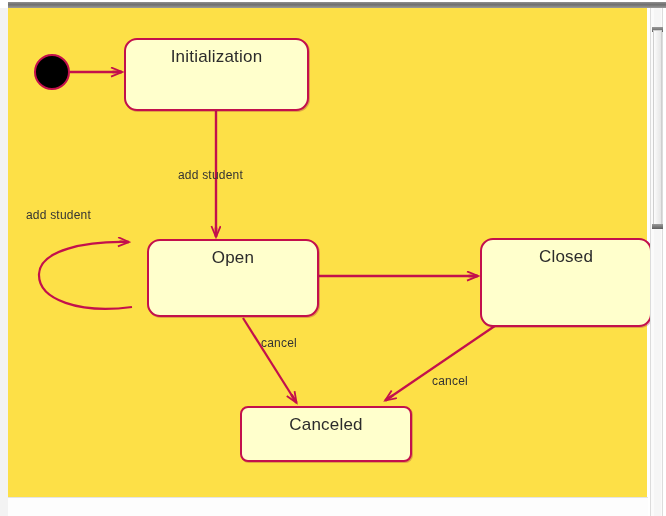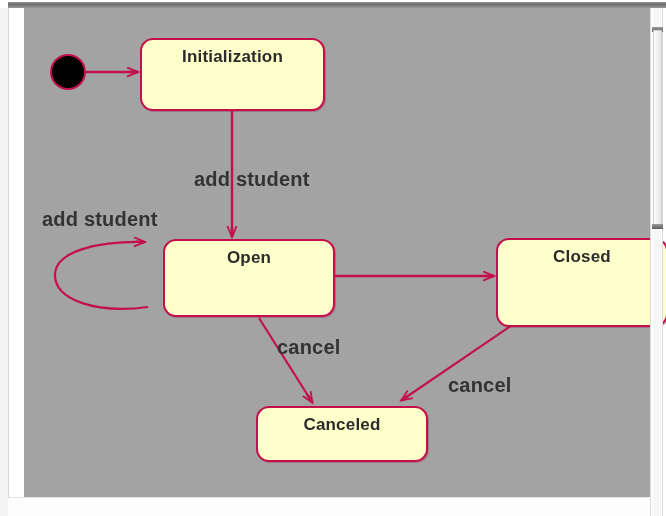--- a/index.html
+++ b/index.html
@@ -89,26 +89,25 @@
     width: 11px;
     height: 5px;
     background: linear-gradient(180deg, #9a9a9a, #5f5f5f);
   }
   .vscroll-cap.top  { top: 19px; }
   .vscroll-cap.bot  { top: 216px; }
 
   
   .canvas {
     position: absolute;
-    left: 24px;
+    left: 8px;
     top: 8px;
     width: 639px;
     height: 489px;
-    background: #a3a3a3;
-    font-weight: bold;
+    background: #fde047;
   }
   svg.wires {
     position: absolute;
     left: 0;
     top: 0;
     width: 666px;
     height: 516px;
     overflow: visible;
     pointer-events: none;
   }
@@ -139,21 +138,21 @@
     border-radius: 50%;
     background: #000000;
     box-sizing: border-box;
     border: 2px solid #c3104c;
   }
 
   
   .edge-label {
     position: absolute;
     font-family: "Liberation Sans", sans-serif;
-    font-size: 20px;
+    font-size: 12px;
     color: #333333;
     white-space: nowrap;
     letter-spacing: 0.2px;
     text-align: center;
   }
 </style>
 </head>
 <body>
 
 <div id="app">
@@ -203,21 +202,21 @@
     </div>
 
     <div class="state" style="left:123px; top:231px; width:172px; height:78px;margin-left:16px;">
       <span class="state-label">Open</span>
     </div>
 
     <div class="state" style="left:472px; top:230px; width:172px; height:89px;">
       <span class="state-label">Closed</span>
     </div>
 
-    <div class="state" style="left:232px; top:398px; width:172px; height:56px;">
+    <div class="state" style="left:232px; top:398px; width:172px; height:56px;border-radius:8px;">
       <span class="state-label">Canceled</span>
     </div>
 
     <div class="edge-label" style="left:170px; top:160px;">add student</div>
 
     <div class="edge-label" style="left:18px; top:200px;">add student</div>
 
     <div class="edge-label" style="left:253px; top:328px;">cancel</div>
 
     <div class="edge-label" style="left:424px; top:366px;">cancel</div>

